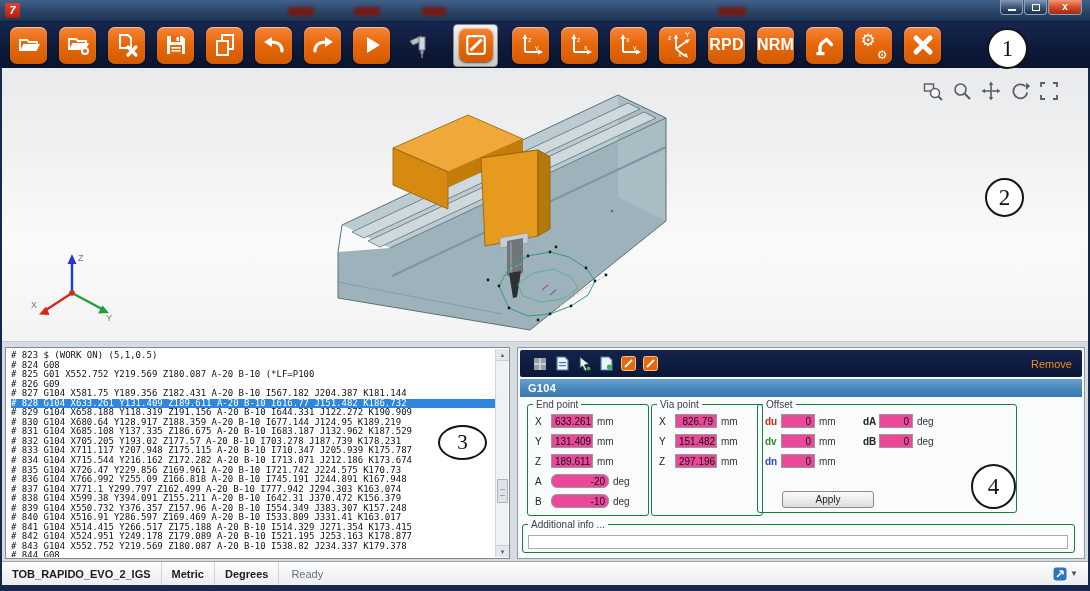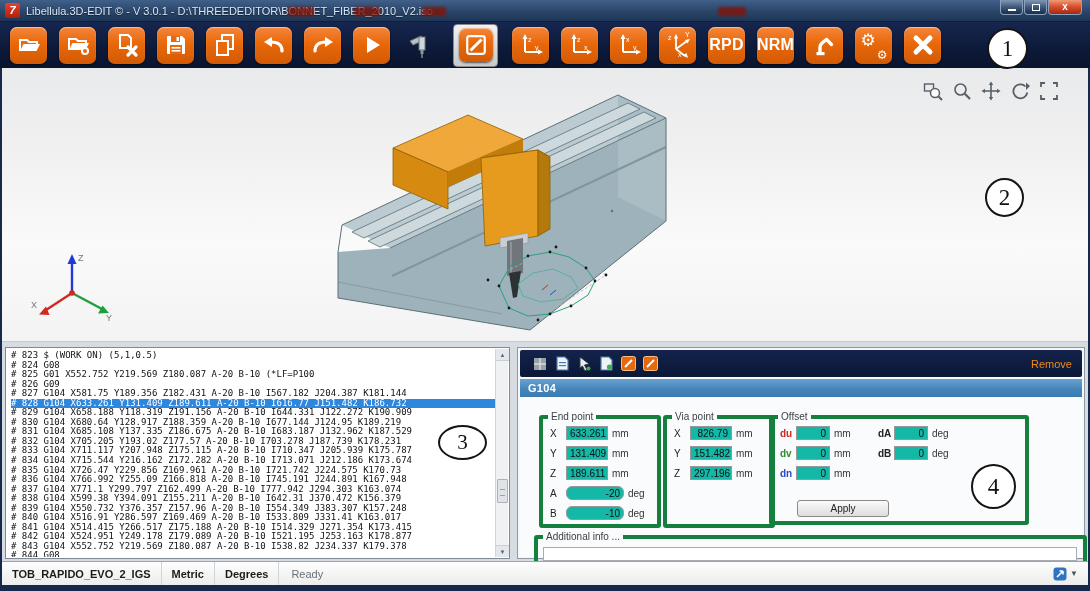--- a/index.html
+++ b/index.html
@@ -79,32 +79,32 @@
     background:#f6f7f9;border:1px solid #8f99a5;}
   .p-toolbar{position:absolute;left:2px;top:2px;width:562px;height:27px;border-radius:2px;
     background:linear-gradient(#14234c,#0b1736);display:flex;align-items:center;
     padding:0 10px 0 12px;gap:6px;}
   .p-mini{width:16px;height:16px;display:flex;align-items:center;justify-content:center;cursor:pointer;}
   .remove-link{margin-left:auto;color:#f08a18;font-size:11px;cursor:pointer;}
   .p-header{position:absolute;left:2px;top:31px;width:562px;height:18px;
     background:linear-gradient(#69a2d1,#4283b8 60%,#3b7bb0);color:#fff;font-size:11px;
     font-weight:bold;display:flex;align-items:center;padding-left:8px;letter-spacing:.3px;}
   .p-body{position:absolute;left:2px;top:49px;width:562px;height:160px;background:#fafbfc;}
-  fieldset{position:absolute;margin:12px;padding:4px 0 0 0;border:4px solid #15803d;
+  fieldset{position:absolute;margin:0;padding:4px 0 0 0;border:1px solid #15803d;
     border-radius:3px;}
   legend{font-size:10px;color:#3c4248;padding:0 3px;margin-left:5px;}
   .fs-end{left:7px;top:2px;width:122px;height:117px;}
   .fs-via{left:131px;top:2px;width:112px;height:117px;}
   .fs-offset{left:237px;top:2px;width:260px;height:114px;}
   .fs-add{left:2px;top:122px;width:553px;height:34px;}
   .frow{display:flex;align-items:center;margin:0 0 6px 7px;height:14px;}
   .frow.wide .f-box{width:58px;border-radius:6px;}
   .f-label{width:16px;font-size:10px;color:var(--rc,#222);flex:0 0 auto;}
   .off .f-label{font-weight:bold;}
-  .f-box{width:42px;height:14px;background:#14b8a6;border:1px solid #999;font-size:10px;
+  .f-box{width:42px;height:14px;background:#ec4899;border:1px solid #999;font-size:10px;
     color:#111;text-align:right;padding:0 3px;line-height:13px;flex:0 0 auto;cursor:text;}
   .off .f-box{width:34px;}
   .f-unit{font-size:10px;color:#333;margin-left:4px;}
   .off-cols{display:flex;}
   .off-col1{width:92px;}
   .off-col2{margin-left:6px;}
   .apply-btn{position:absolute;left:24px;bottom:4px;width:92px;height:17px;
     background:linear-gradient(#fbfbfb,#dddddd);border:1px solid #8a8a8a;border-radius:3px;
     font-size:10px;color:#222;text-align:center;line-height:15px;cursor:pointer;}
   .add-input{margin:1px 6px 0 5px;height:14px;background:#fff;border:1px solid #a8adb3;
@@ -129,21 +129,20 @@
   .ann3{left:438px;top:425px;width:49px;height:35px;font-size:21px;}
   .ann4{left:971px;top:464px;width:45px;height:45px;}
 </style>
 </head>
 <body>
 
 <div class="app">
 
   <div class="titlebar">
     <div class="app-icon">7</div>
-    <span class="title-text">Libellula.3D-EDIT © - V 3.0.1 - D:\THREEDEDITOR\BONNET_FIBER_2010_V2.iso</span>
     <div class="redact" style="left:288px;width:26px;"></div>
     <div class="redact" style="left:354px;width:26px;"></div>
     <div class="redact" style="left:422px;width:24px;"></div>
     <div class="redact" style="left:718px;width:28px;"></div>
     <div class="win-controls">
       <div class="wbtn min">
           <span class="glyph-min"></span>
         </div>
       <div class="wbtn max">
           <span class="glyph-max"></span>

